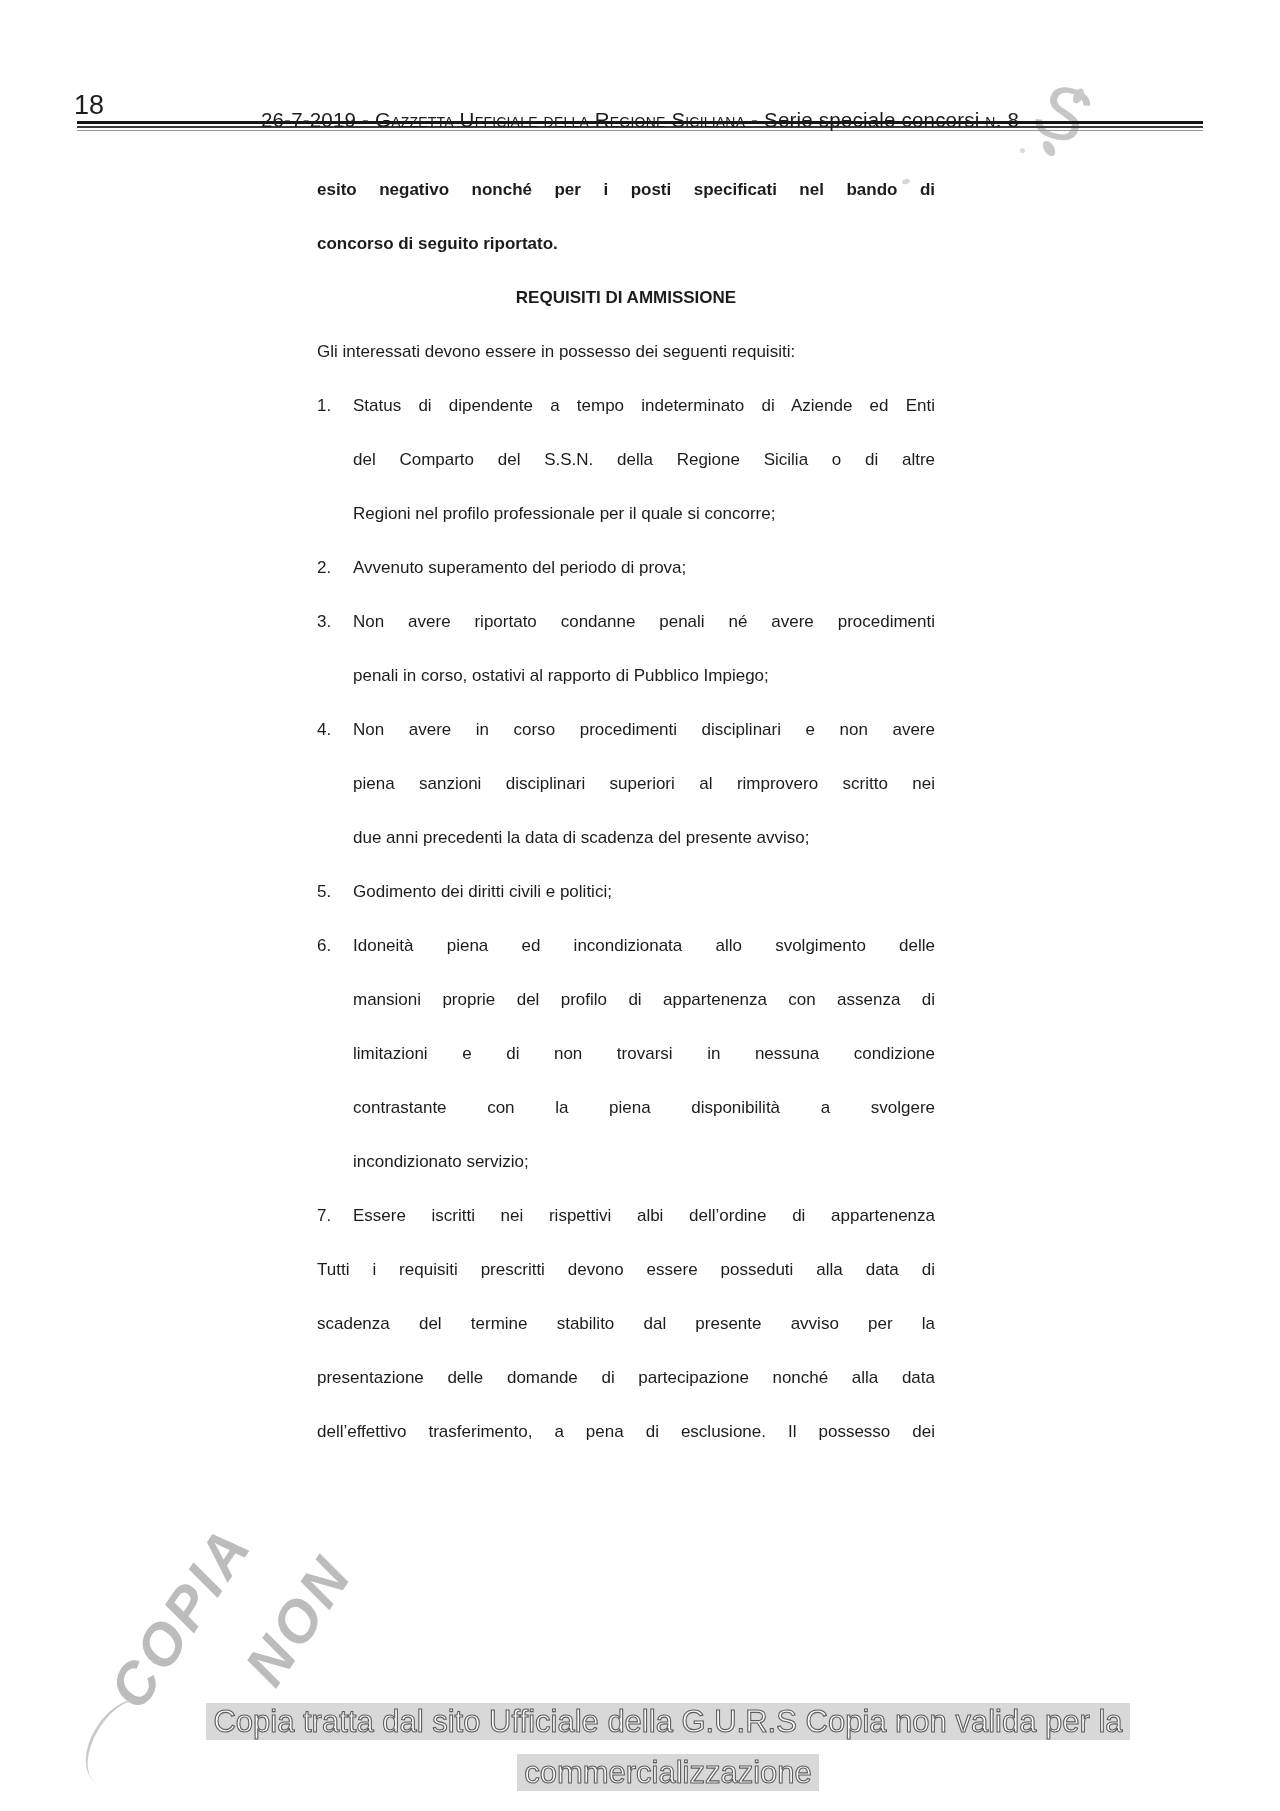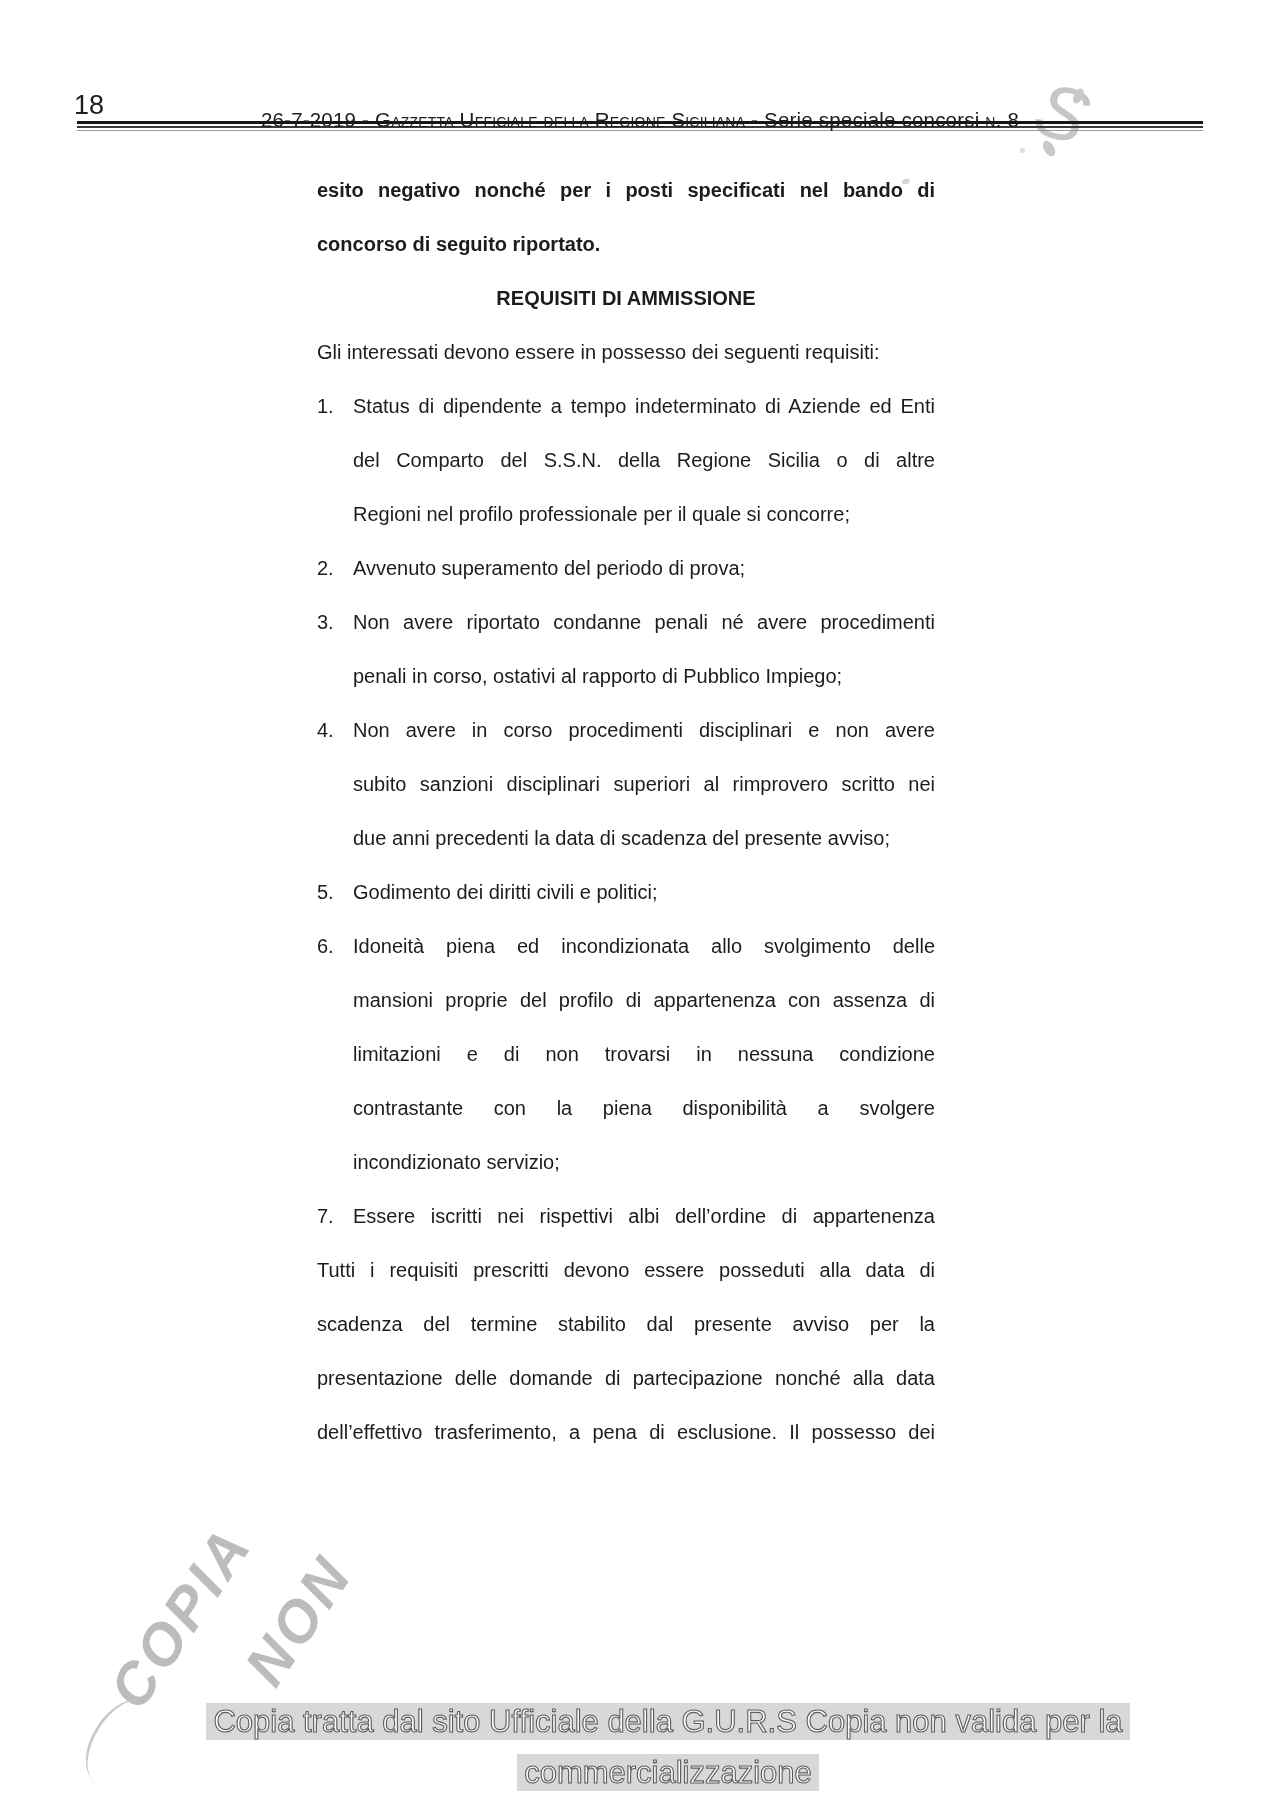--- a/index.html
+++ b/index.html
@@ -8,21 +8,21 @@
   
   .pageno{position:absolute;left:74px;top:92px;font-size:27px;line-height:27px;z-index:4;}
   .hdr{position:absolute;left:0;width:1280px;top:108px;text-align:center;font-size:20.5px;
        line-height:24px;white-space:nowrap;z-index:4;letter-spacing:0.2px;}
   .sc{font-variant:small-caps;}
   .rule{position:absolute;left:77px;width:1126px;z-index:3;}
   .rule.r1{top:121px;height:3px;background:#161616;}
   .rule.r2{top:126px;height:2px;background:#3a3a3a;}
   .rule.r3{top:130px;height:1px;background:#999;}
   
-  .body{position:absolute;left:317px;top:163px;width:618px;font-size:20px;z-index:2;}
+  .body{position:absolute;left:317px;top:163px;width:618px;font-size:17px;z-index:2;}
   .bline{height:54px;line-height:54px;text-align:justify;}
   .bline.j{text-align-last:justify;}
   .bline.e{text-align-last:left;}
   .bline.center{text-align:center;text-align-last:center;}
   .bold{font-weight:bold;}
   .il{position:relative;}
   .inum{position:absolute;left:0;top:0;}
   .itext{display:block;margin-left:36px;}
   
   .wm{position:absolute;color:#bcbcbc;font-style:italic;font-weight:bold;z-index:1;
@@ -88,21 +88,21 @@
         <span class="itext">Non avere riportato condanne penali né avere procedimenti</span>
       </div>
       <div class="bline e il">
         <span class="itext">penali in corso, ostativi al rapporto di Pubblico Impiego;</span>
       </div>
       <div class="bline j il">
         <span class="inum">4.</span>
         <span class="itext">Non avere in corso procedimenti disciplinari e non avere</span>
       </div>
       <div class="bline j il">
-        <span class="itext">subito sanzioni disciplinari superiori al rimprovero scritto nei</span>
+        <span class="itext">piena sanzioni disciplinari superiori al rimprovero scritto nei</span>
       </div>
       <div class="bline e il">
         <span class="itext">due anni precedenti la data di scadenza del presente avviso;</span>
       </div>
       <div class="bline e il">
         <span class="inum">5.</span>
         <span class="itext">Godimento dei diritti civili e politici;</span>
       </div>
       <div class="bline j il">
         <span class="inum">6.</span>

